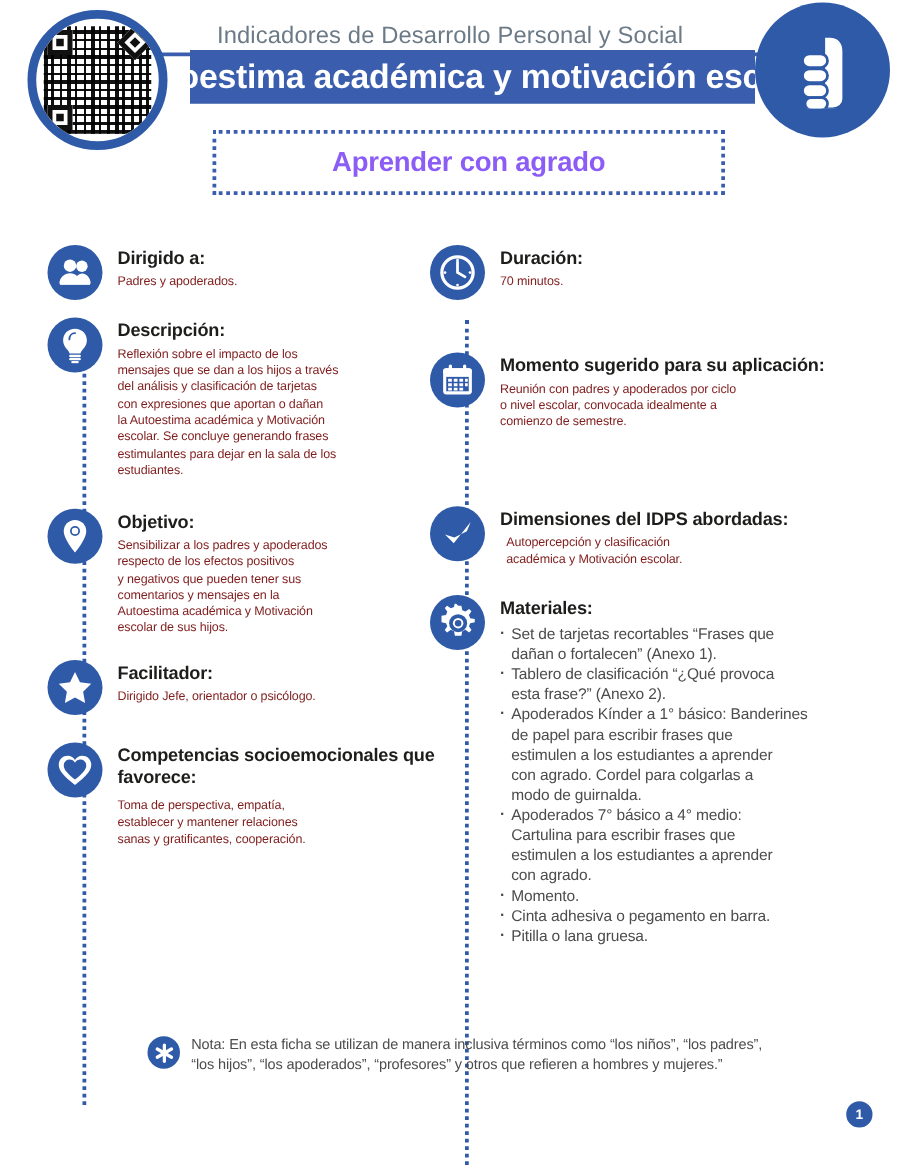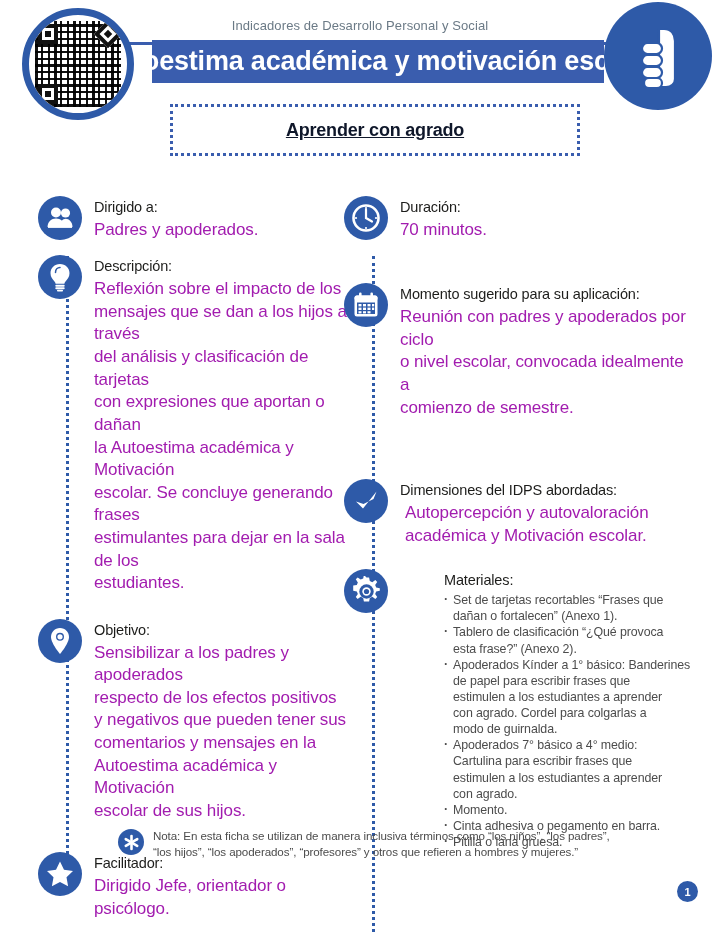--- a/index.html
+++ b/index.html
@@ -87,21 +87,21 @@
     align-items: center;
     justify-content: center;
     z-index: 3;
   }
 
   .subtitle {
     position: absolute;
     left: 0; right: 0;
     top: 18px;
     text-align: center;
-    font-size: 13px;
+    font-size: 19px;
     color: #6b7a86;
     letter-spacing: .1px;
   }
 
   .title-bar {
     position: absolute;
     left: 152px;
     top: 40px;
     width: 452px;
     height: 43px;
@@ -125,25 +125,24 @@
     top: 104px;
     width: 410px;
     height: 52px;
     border: 3px dotted #3a5dae;
     display: flex;
     align-items: center;
     justify-content: center;
     background: #fff;
   }
   .activity-box .activity-text {
-    font-size: 18px;
+    font-size: 22px;
     font-weight: bold;
-    color: #0f172a;
+    color: #8b5cf6;
     letter-spacing: -.2px;
-    text-decoration: underline;
   }
 
   
   .columns {
     position: absolute;
     top: 196px;
     left: 0;
     width: 720px;
     height: 620px;
   }
@@ -187,31 +186,31 @@
   }
   .icon-circle svg { display: block; }
 
   .block-body {
     padding-top: 3px;
     flex: 1 1 auto;
   }
 
   .block-head {
     font-size: 14.5px;
-    font-weight: normal;
+    font-weight: bold;
     color: #1d1d1b;
     line-height: 1.16;
     margin-bottom: 3px;
     letter-spacing: -.15px;
   }
 
   .block-text {
-    font-size: 17px;
+    font-size: 10px;
     line-height: 1.33;
-    color: #a21caf;
+    color: #7f1d1d;
     white-space: pre-line;
     letter-spacing: -.1px;
   }
 
   .block-text.indent { padding-left: 5px; }
 
   .mat-list {
     list-style: none;
     font-size: 12.4px;
     line-height: 1.3;
@@ -378,39 +377,46 @@
           <div class="block-head">Objetivo:</div>
           <div class="block-text">Sensibilizar a los padres y apoderados
 respecto de los efectos positivos
 y negativos que pueden tener sus
 comentarios y mensajes en la
 Autoestima académica y Motivación
 escolar de sus hijos.</div>
         </div>
       </div>
 
-      <div class="block" style="margin-top:30px;">
+      <div class="block" style="margin-top:18px;">
         <span class="icon-circle">
           <svg width="30" height="30" viewBox="0 0 30 30" aria-hidden="true">
             <path d="M15 2.5 l4 8.2 9 1.3 -6.5 6.3 1.6 9 -8.1-4.3 -8.1 4.3 1.6-9 -6.5-6.3 9-1.3 z" fill="#ffffff"></path>
           </svg>
         </span>
         <div class="block-body">
           <div class="block-head">Facilitador:</div>
           <div class="block-text">Dirigido Jefe, orientador o psicólogo.</div>
         </div>
       </div>
 
       <div class="block" style="margin-top:22px;">
         <span class="icon-circle">
           <svg width="30" height="28" viewBox="0 0 30 28" aria-hidden="true">
             <path d="M15 26 C6 19 2 14.5 2 9.8 C2 5.6 5.2 2.5 9.2 2.5 c2.6 0 4.7 1.4 5.8 3.4 1.1-2 3.2-3.4 5.8-3.4 4 0 7.2 3.1 7.2 7.3 C28 14.5 24 19 15 26 z" fill="#ffffff"></path>
             <path d="M15 21.5 C9 16.8 6 13.6 6 10.3 C6 7.5 8.1 5.6 10.7 5.6 c1.8 0 3.3 1 4.3 2.5 1-1.5 2.5-2.5 4.3-2.5 2.6 0 4.7 1.9 4.7 4.7 0 3.3-3 6.5-9 11.2 z" fill="#2e5aa8"></path>
           </svg>
         </span>
+        <div class="block-body">
+          <div class="block-head">Competencias socioemocionales
+que favorece:</div>
+          <div class="block-text" style="margin-top:8px;">Toma de perspectiva, empatía,
+establecer y mantener relaciones
+sanas y gratificantes, cooperación.</div>
+        </div>
       </div>
     </div>
 
     <div class="col col-right">
       <div class="dotline"></div>
 
       <div class="block">
         <span class="icon-circle">
           <svg width="32" height="32" viewBox="0 0 32 32" aria-hidden="true">
             <circle cx="16" cy="16" r="12.5" fill="none" stroke="#ffffff" stroke-width="2.6"></circle>
@@ -461,26 +467,26 @@
 
       <div class="block" style="margin-top:60px;">
         <span class="icon-circle">
           <svg width="30" height="30" viewBox="0 0 30 30" aria-hidden="true">
             <path d="M5 15.5 L12 22.5 L25.5 5.5 L22.5 13 L12.5 18 z" fill="#ffffff"></path>
           </svg>
         </span>
         <div class="block-body">
           <div class="block-head">Dimensiones del IDPS
 abordadas:</div>
-          <div class="block-text indent">Autopercepción y autovaloración
+          <div class="block-text indent">Autopercepción y clasificación
 académica y Motivación escolar.</div>
         </div>
       </div>
 
-      <div class="block" style="margin-top:22px;gap:44px;">
+      <div class="block" style="margin-top:22px;">
         <span class="icon-circle">
           <svg width="31" height="31" viewBox="0 0 31 31" aria-hidden="true">
             <g fill="#ffffff">
               <path d="M15.5 1.5 l2.6 0 0.7 3.6 2.5 1.05 3.05-2.05 1.85 1.85 -2.05 3.05 1.05 2.5 3.6 0.7 0 2.6 -3.6 0.7 -1.05 2.5 2.05 3.05 -1.85 1.85 -3.05-2.05 -2.5 1.05 -0.7 3.6 -2.6 0 -2.6 0 -0.7-3.6 -2.5-1.05 -3.05 2.05 -1.85-1.85 2.05-3.05 -1.05-2.5 -3.6-0.7 0-2.6 0-2.6 3.6-0.7 1.05-2.5 -2.05-3.05 1.85-1.85 3.05 2.05 2.5-1.05 0.7-3.6 z"></path>
             </g>
             <circle cx="15.5" cy="15.5" r="7.2" fill="#2e5aa8"></circle>
             <circle cx="15.5" cy="15.5" r="4.2" fill="#ffffff"></circle>
             <circle cx="15.5" cy="15.5" r="2.6" fill="#2e5aa8"></circle>
           </svg>
         </span>

